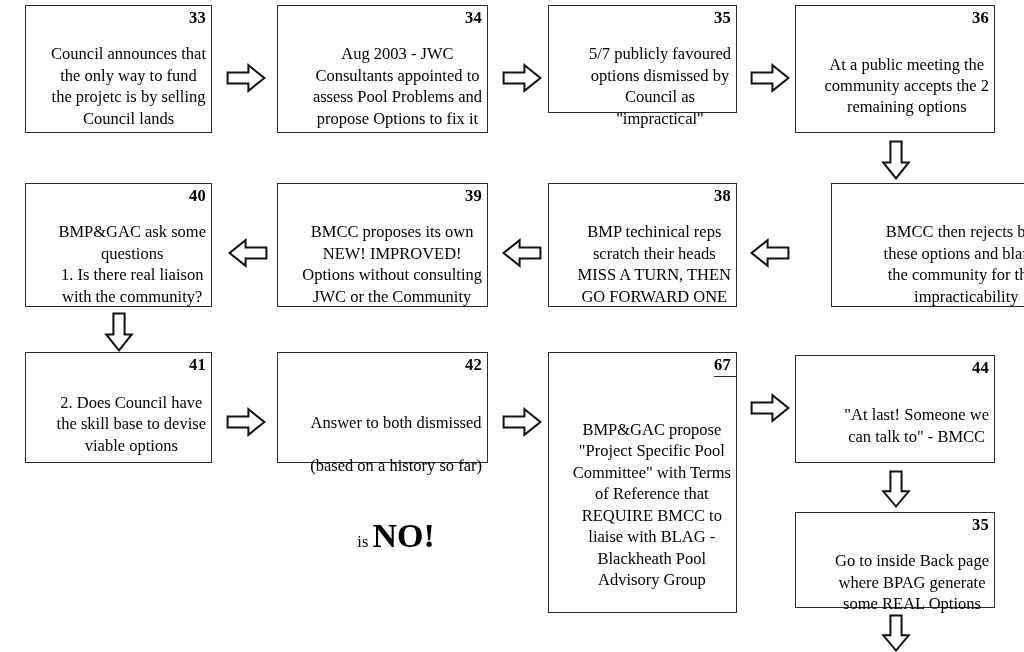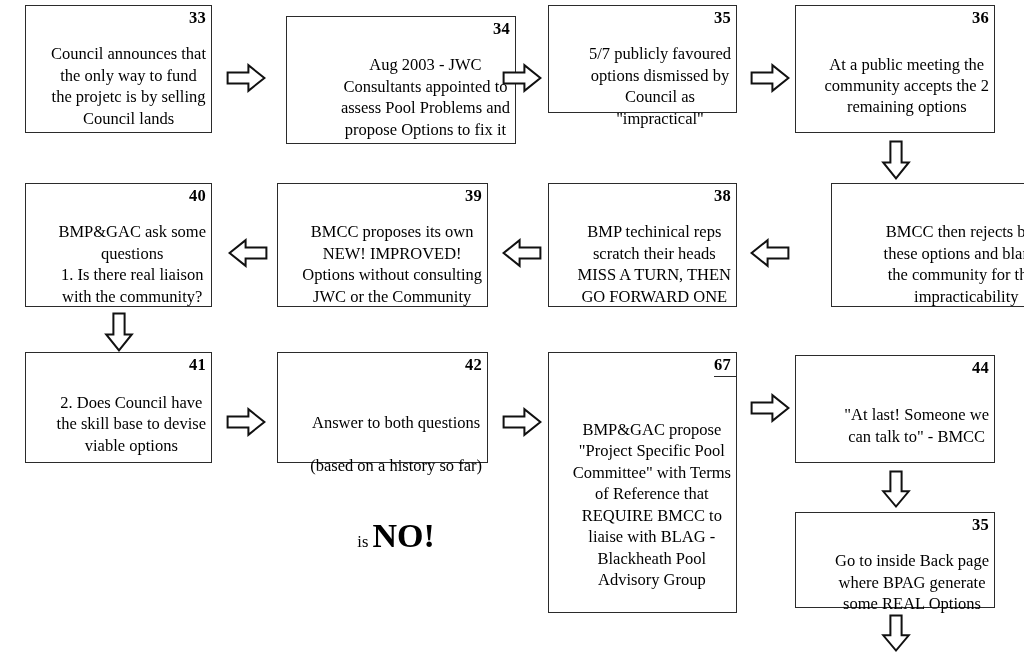--- a/index.html
+++ b/index.html
@@ -103,21 +103,21 @@
 Council lands</div>
     </div>
   </div>
 
   <div class="arrow" style="left:226px; top:62px; width:40px; height:32px;">
     <svg viewBox="0 0 100 80" width="40" height="32" preserveAspectRatio="none">
       <path d="M4,26 L56,26 L56,8 L96,40 L56,72 L56,54 L4,54 Z"></path>
     </svg>
   </div>
 
-  <div class="node" style="left:277px; top:16px; width:230px; height:128px;margin-left:9px;">
+  <div class="node" style="left:277px; top:5px; width:211px; height:128px;">
     <div class="node-num">34</div>
     <div class="node-body">
       <div class="node-text">Aug 2003 - JWC
 Consultants appointed to
 assess Pool Problems and
 propose Options to fix it</div>
     </div>
   </div>
 
   <div class="arrow" style="left:502px; top:62px; width:40px; height:32px;">
@@ -233,21 +233,21 @@
   <div class="arrow" style="left:226px; top:406px; width:40px; height:32px;">
     <svg viewBox="0 0 100 80" width="40" height="32" preserveAspectRatio="none">
       <path d="M4,26 L56,26 L56,8 L96,40 L56,72 L56,54 L4,54 Z"></path>
     </svg>
   </div>
 
   <div class="node" style="left:277px; top:352px; width:211px; height:111px;">
     <div class="node-num">42</div>
     <div class="node-body">
       <div class="node-text">
-        <div>Answer to both questions</div>
+        <div>Answer to both dismissed</div>
         <div>(based on a history so far)</div>
         <div>
           <span>is </span><span class="big-no">NO!</span>
         </div>
       </div>
     </div>
   </div>
 
   <div class="arrow" style="left:502px; top:406px; width:40px; height:32px;">
     <svg viewBox="0 0 100 80" width="40" height="32" preserveAspectRatio="none">

